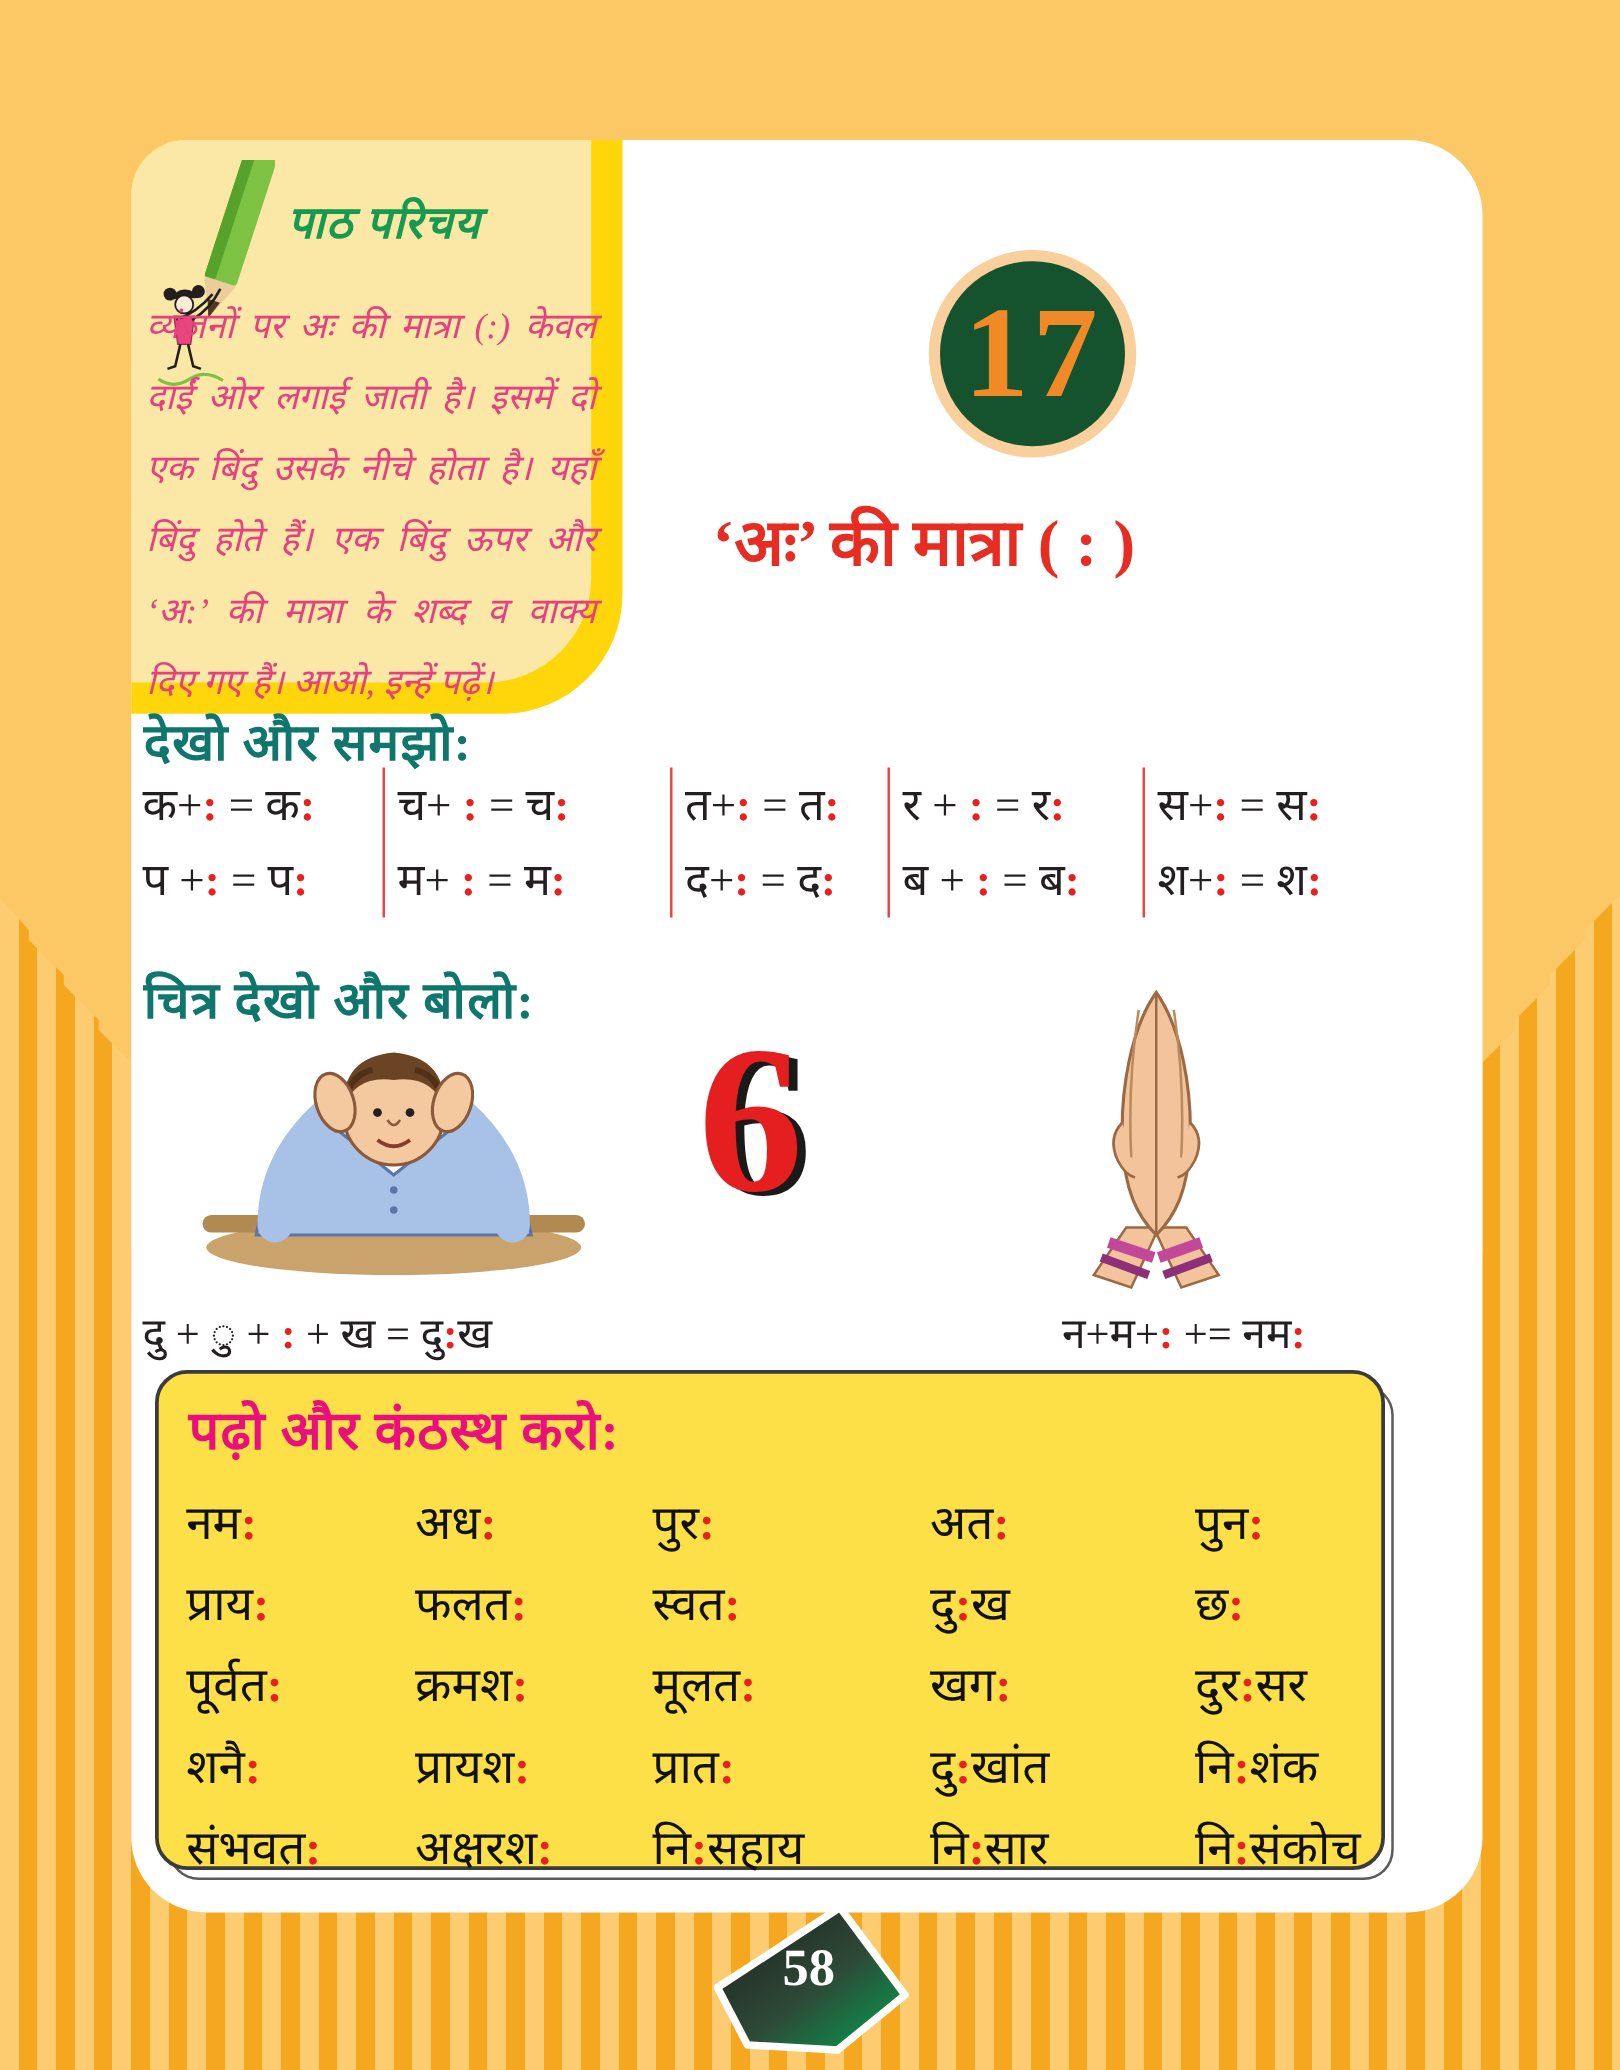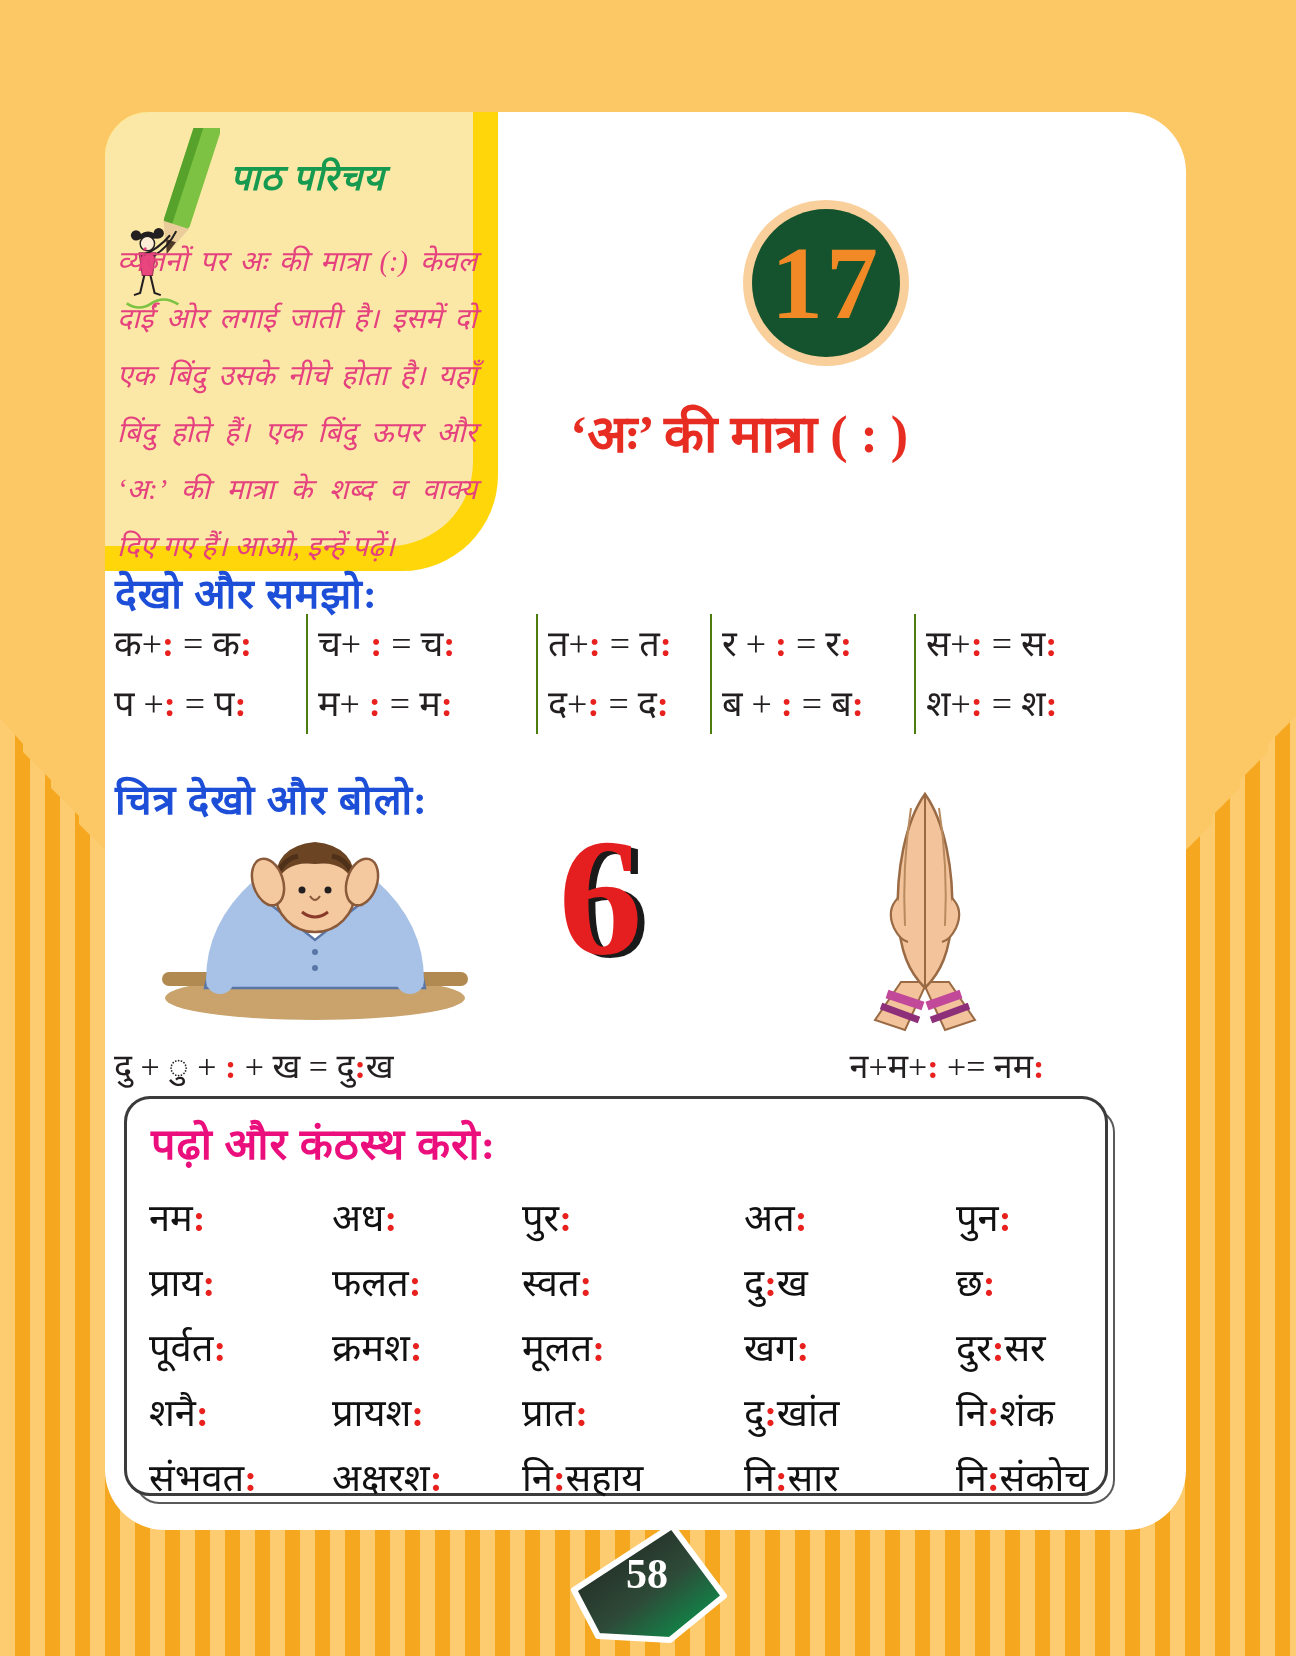--- a/index.html
+++ b/index.html
@@ -51,27 +51,27 @@
   .circle-inner{
     position:absolute;left:9px;top:9px;width:148px;height:148px;border-radius:50%;
     background:#14532d;display:flex;align-items:center;justify-content:center;
   }
   .chapter-number{font-size:104px;font-weight:700;color:#F18A26;letter-spacing:3px;line-height:1;}
   .chapter-title{
     position:absolute;left:570px;top:396px;width:560px;z-index:3;
     font-size:52px;font-weight:700;color:#E72D22;
   }
   
-  .sec-heading{position:absolute;z-index:3;font-size:41px;font-weight:700;color:#1d4ed8;letter-spacing:1px;}
+  .sec-heading{position:absolute;z-index:3;font-size:41px;font-weight:700;color:#0f766e;letter-spacing:1px;}
   .h-see{left:115px;top:564px;}
   .h-picture{left:115px;top:770px;text-align:center;}
   
   .equations{position:absolute;left:110px;top:614px;z-index:3;display:flex;align-items:flex-start;}
   .eq-col{padding:0 10px;}
-  .eq-col + .eq-col{border-left:2px solid #4d7c0f;}
+  .eq-col + .eq-col{border-left:2px solid #ef4444;}
   .eq-col:nth-child(1){width:182px;padding-left:4px;}
   .eq-col:nth-child(2){width:208px;}
   .eq-col:nth-child(3){width:152px;}
   .eq-col:nth-child(4){width:182px;}
   .eq-col:nth-child(5){width:170px;}
   .eq-line{font-size:36px;color:#231F20;line-height:60px;white-space:nowrap;}
   .vis{color:#E8201E;font-weight:700;}
   
   .boy-illustration{position:absolute;left:150px;top:820px;width:330px;height:206px;z-index:3;}
   .numeral-six{
@@ -80,21 +80,21 @@
     text-shadow:7px 3px 0 #1a1a1a;
   }
   .hands-illustration{position:absolute;left:835px;top:786px;width:180px;height:248px;z-index:3;}
   .caption{position:absolute;z-index:3;font-size:34px;color:#231F20;white-space:nowrap;}
   .cap-1{left:114px;top:1042px;}
   .cap-2{left:515px;top:1042px;width:170px;text-align:center;margin-top:44px;}
   .cap-3{left:817px;top:1042px;width:260px;text-align:center;}
   
   .word-box{
     position:absolute;left:124px;top:1096px;width:978px;height:394px;z-index:3;
-    border:3px solid #3B3B3B;border-radius:26px;background:#ffffff;
+    border:3px solid #3B3B3B;border-radius:26px;background:#fde047;
     box-shadow:9px 10px 0 -4px #ffffff,9px 10px 0 -2px #5a5a5a;
   }
   .word-box-heading{
     position:absolute;left:24px;top:14px;
     font-size:43px;font-weight:700;color:#EB0F7D;letter-spacing:1px;
   }
   .word-grid{
     position:absolute;left:22px;top:84px;width:930px;
     display:grid;grid-template-columns:183px 190px 222px 212px 1fr;grid-auto-rows:65px;
     align-items:center;

